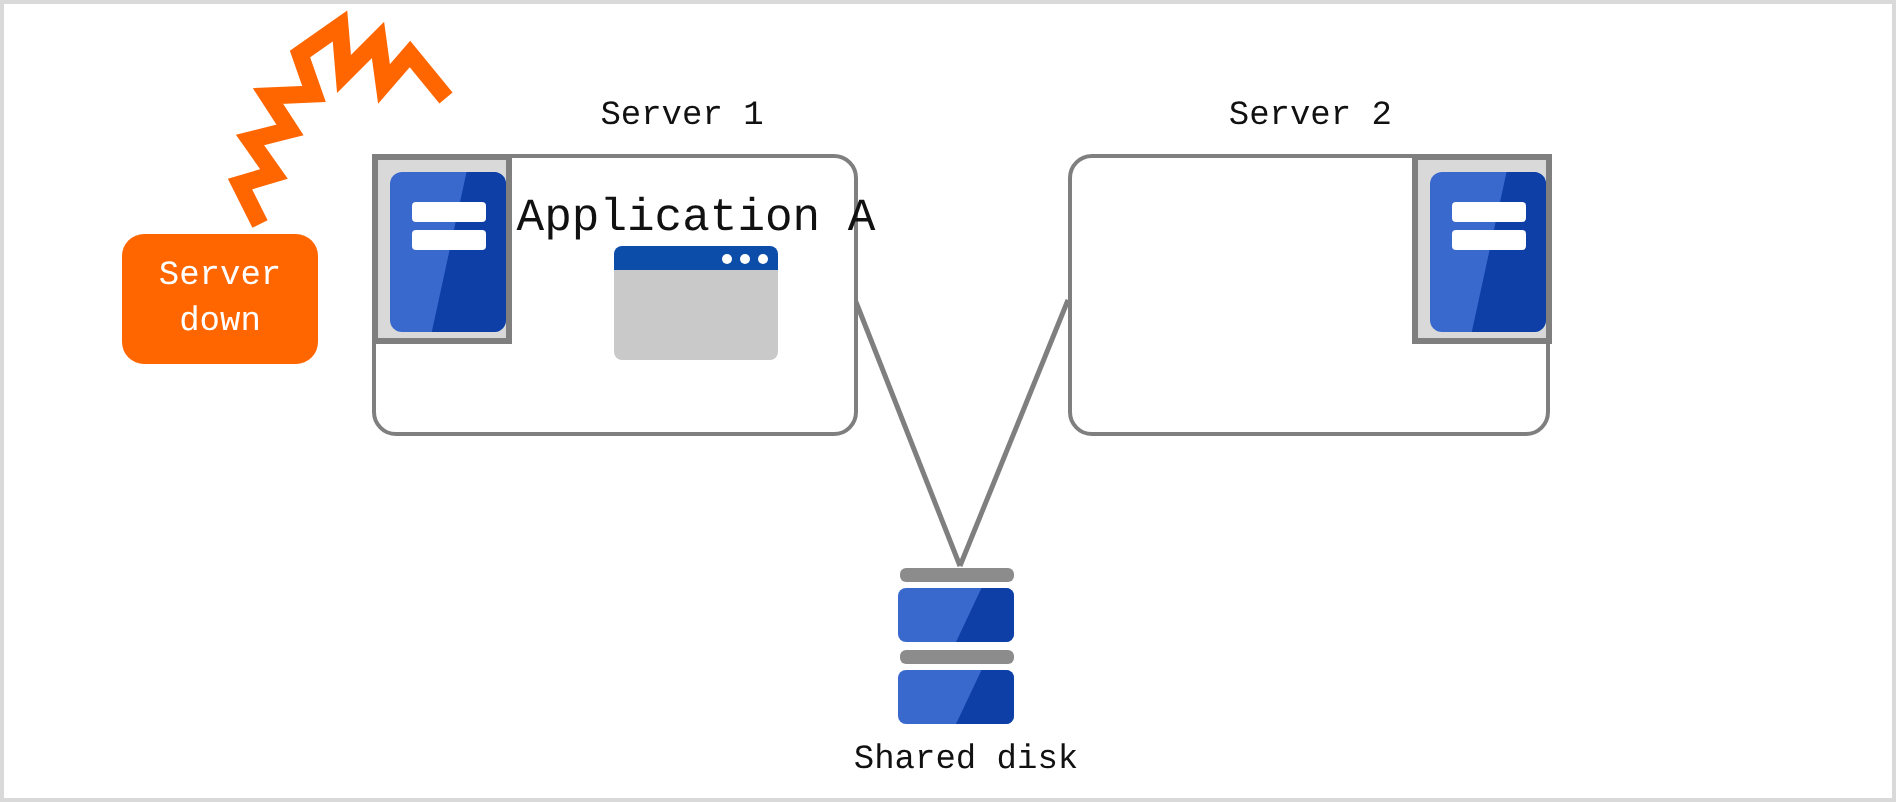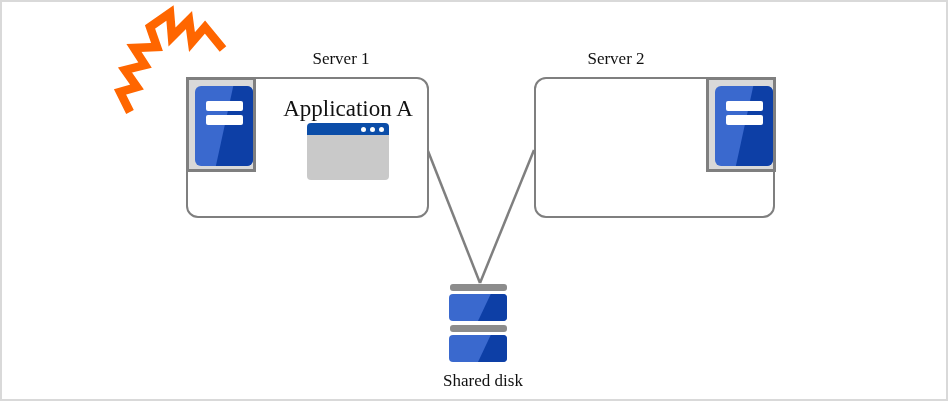--- a/index.html
+++ b/index.html
@@ -2,21 +2,21 @@
 <html><head>
 <meta charset="utf-8">
 <style>
   html,body{margin:0;padding:0;background:#ffffff;}
   #canvas{
     position:relative;
     width:948px;height:401px;
     background:#ffffff;
     border:2px solid #d9d9d9;
     box-sizing:border-box;
-    font-family:Liberation Serif, serif;
+    font-family:Liberation Mono, monospace;
     overflow:hidden;
   }
   .abs{position:absolute;}
   .node-label{
     font-size:17px;color:#111111;text-align:center;white-space:nowrap;
   }
   .group-box{
     border:2.5px solid #7f7f7f;border-radius:12px;background:#ffffff;
     box-sizing:border-box;
   }
@@ -98,21 +98,21 @@
 
   <div class="abs icon-panel" style="left:704px;top:75px;width:70px;height:95px;">
     <div class="tower">
       <div class="dark"></div>
       <div class="bar b1"></div>
       <div class="bar b2"></div>
     </div>
   </div>
 
   <div class="abs node-label" style="left:259px;top:47px;width:160px;">Server 1</div>
-  <div class="abs node-label" style="left:534px;top:47px;width:160px;">Server 2</div>
+  <div class="abs node-label" style="left:534px;top:47px;width:160px;text-align:right;">Server 2</div>
 
   <div class="abs node-label app-label" style="left:246px;top:94px;width:200px;">Application A</div>
   <div class="abs window-icon" style="left:305px;top:121px;">
     <div class="window-titlebar">
       <div class="window-dot" style="left:54px;"></div>
       <div class="window-dot" style="left:63px;"></div>
       <div class="window-dot" style="left:72px;"></div>
     </div>
     <div class="window-body"></div>
   </div>
@@ -126,14 +126,18 @@
     <div class="dblock" style="top:51px;">
       <div class="dark"></div>
     </div>
   </div>
   <div class="abs node-label" style="left:381px;top:369px;width:200px;text-align:center;">Shared disk</div>
 
   <svg class="abs" style="left:0;top:0;" width="948" height="401">
     <polyline points="128,110 118,90 135,85 123,68 143,63 132,46 155,45 148,25 168,11 170,35 187,18 190,40 203,25 221,47" fill="none" stroke="#ff6600" stroke-width="8.5" stroke-linejoin="miter" stroke-miterlimit="6" stroke-linecap="butt"></polyline>
   </svg>
 
+  <div class="abs alert-badge">
+    <span>Server</span>
+    <span>down</span>
+  </div>
 
 </div>
 
 </body></html>

